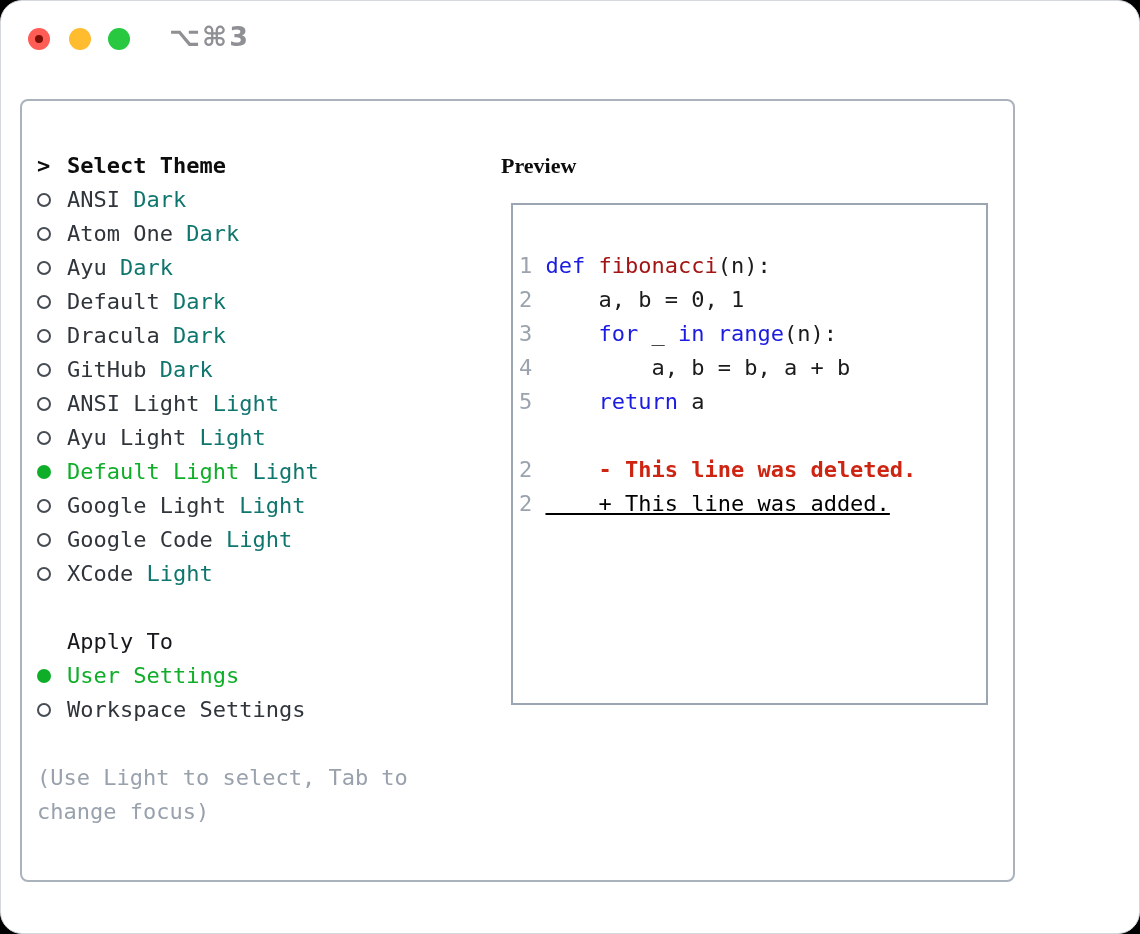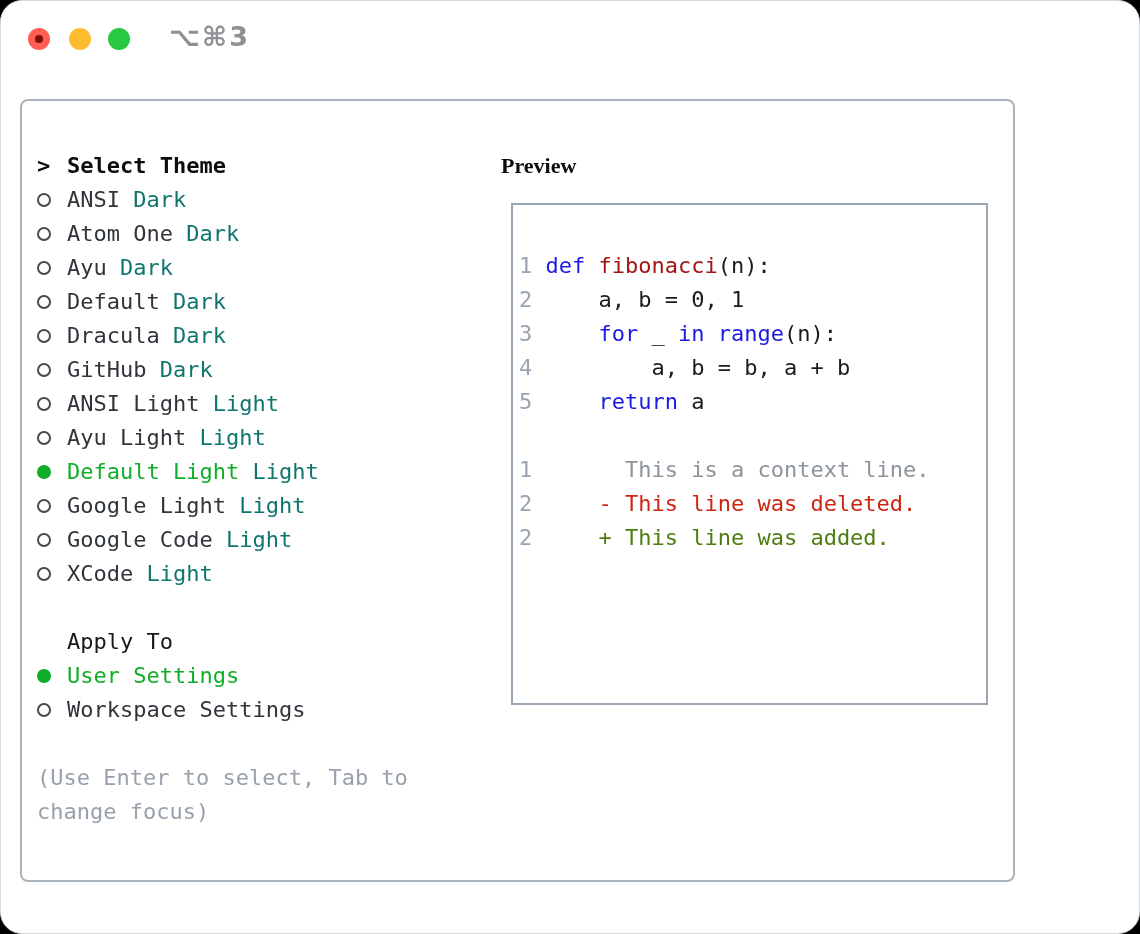--- a/index.html
+++ b/index.html
@@ -105,31 +105,30 @@
 
   <div class="apply-to" id="apply-to">
     <div class="row">
       <span class="marker"></span>
       <span class="section-label">Apply To</span>
     </div>
   <div class="row"><span class="marker"><span class="radio sel"></span></span><span class="item-name sel">User Settings</span></div>
       <div class="row"><span class="marker"><span class="radio"></span></span><span class="item-name">Workspace Settings</span></div>
     </div>
 
-  <div class="help">(Use Enter to select, Tab to change focus)</div>
+  <div class="help">(Use Light to select, Tab to change focus)</div>
 
   <div class="preview-label">Preview</div>
 
   <div class="preview-box">
     <div id="preview-code">
         <div class="prow"><span class="ln" style="color: rgb(154, 163, 174);">1</span><span style="color: rgb(27, 27, 226);">def</span><span style="color: rgb(27, 27, 27);"> </span><span style="color: rgb(163, 21, 21);">fibonacci</span><span style="color: rgb(27, 27, 27);">(n):</span></div>
         <div class="prow"><span class="ln" style="color: rgb(154, 163, 174);">2</span><span style="color: rgb(27, 27, 27);">    a, b = 0, 1</span></div>
         <div class="prow"><span class="ln" style="color: rgb(154, 163, 174);">3</span><span style="color: rgb(27, 27, 27);">    </span><span style="color: rgb(27, 27, 226);">for</span><span style="color: rgb(27, 27, 27);"> _ </span><span style="color: rgb(27, 27, 226);">in</span><span style="color: rgb(27, 27, 27);"> </span><span style="color: rgb(27, 27, 226);">range</span><span style="color: rgb(27, 27, 27);">(n):</span></div>
         <div class="prow"><span class="ln" style="color: rgb(154, 163, 174);">4</span><span style="color: rgb(27, 27, 27);">        a, b = b, a + b</span></div>
         <div class="prow"><span class="ln" style="color: rgb(154, 163, 174);">5</span><span style="color: rgb(27, 27, 27);">    </span><span style="color: rgb(27, 27, 226);">return</span><span style="color: rgb(27, 27, 27);"> a</span></div>
         <div class="prow"><span class="ln" style="color: rgb(154, 163, 174);"></span></div>
-        <div class="prow"><span class="ln" style="color: rgb(154, 163, 174);">1</span><span style="color: rgb(141, 148, 156);">      This is a context line.</span></div>
-        <div class="prow"><span class="ln" style="color: rgb(154, 163, 174);">2</span><span style="color: rgb(205, 37, 18);">    - This line was deleted.</span></div>
-        <div class="prow"><span class="ln" style="color: rgb(154, 163, 174);">2</span><span style="color: #4d7c0f;">    + This line was added.</span></div>
+        <div class="prow"><span class="ln" style="color: rgb(154, 163, 174);">2</span><span style="color: rgb(205, 37, 18); font-weight: bold;">    - This line was deleted.</span></div>
+        <div class="prow"><span class="ln" style="color: rgb(154, 163, 174);">2</span><span style="color: #000000; text-decoration: underline;">    + This line was added.</span></div>
       </div>
   </div>
 
 </div>
 
 </body></html>

